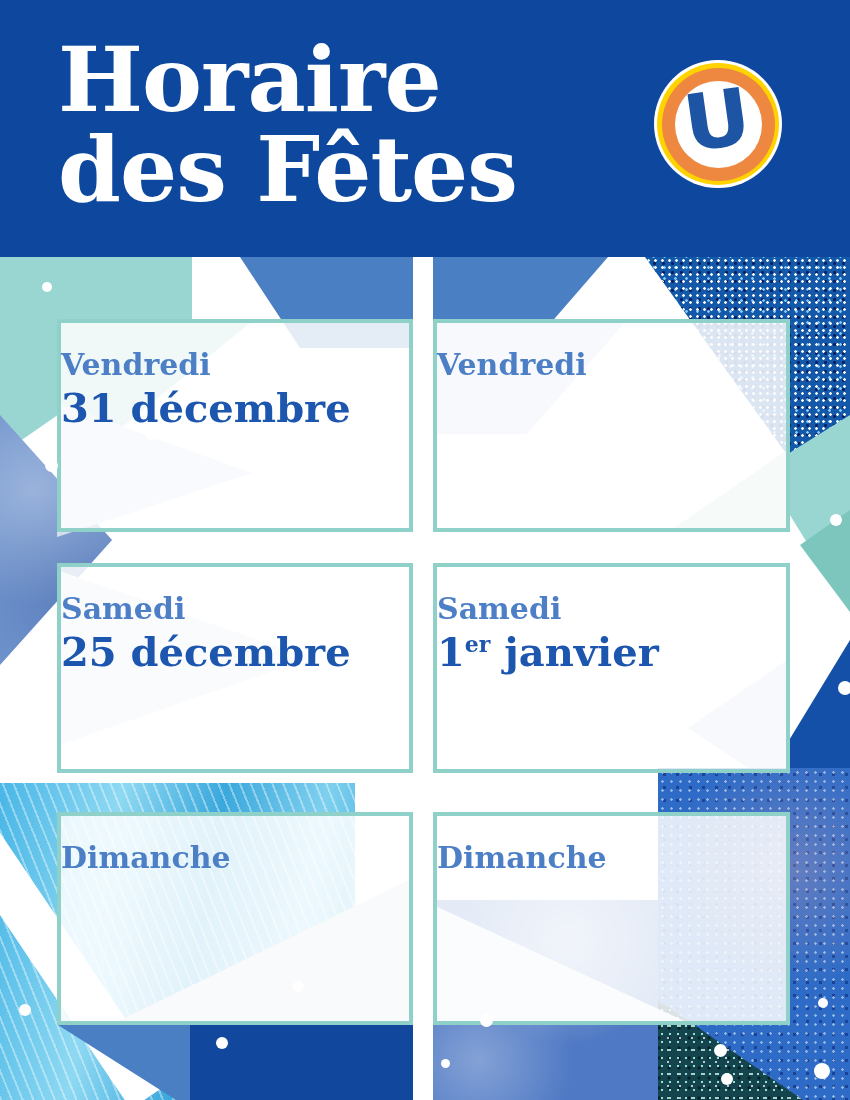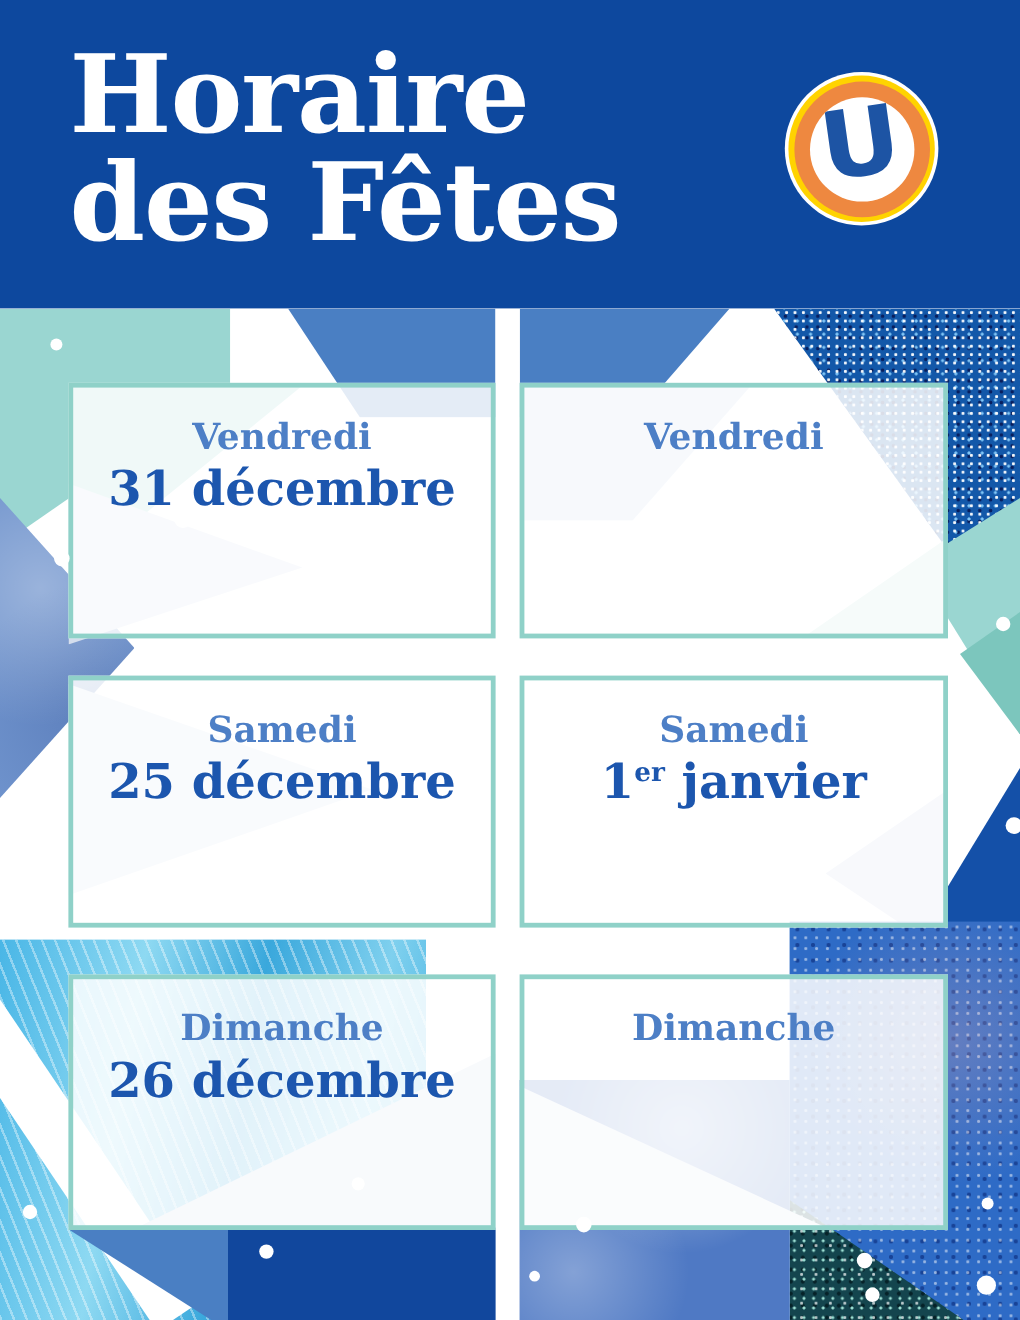--- a/index.html
+++ b/index.html
@@ -48,21 +48,21 @@
   .watercolorB{background-color:#4f79c4;background-image:
      radial-gradient(circle at 60% 20%, rgba(255,255,255,.45), transparent 50%),
      radial-gradient(circle at 20% 80%, rgba(255,255,255,.3), transparent 40%);}
   .powder{background-color:#2e6bc6;background-image:
      radial-gradient(circle at 70% 30%, rgba(225,170,180,.3), transparent 45%),
      radial-gradient(rgba(255,255,255,.5) 1px, transparent 1.5px),
      radial-gradient(rgba(10,40,120,.6) 1.5px, transparent 2px);
      background-size:100% 100%,9px 9px,13px 13px;}
   
   .card{position:absolute;z-index:2;background:rgba(255,255,255,.85);
-        border:4px solid var(--card_border,#8fd1c8);box-sizing:border-box;text-align:center;}
+        border:4px solid var(--card_border,#8fd1c8);box-sizing:border-box;text-align:left;}
   .card .day{margin-top:24px;font-weight:bold;font-size:30px;color:var(--day_text,#4d7fc6);}
   .card .date{margin-top:2px;font-weight:bold;font-size:40px;color:var(--date_text,#1c56ae);}
   .card sup{font-size:.55em;vertical-align:super;}
   .c0{left:57px;top:319px;width:356px;height:213px;}
   .c1{left:433px;top:319px;width:357px;height:213px;}
   .c2{left:57px;top:563px;width:356px;height:210px;}
   .c3{left:433px;top:563px;width:357px;height:210px;}
   .c4{left:57px;top:812px;width:356px;height:213px;}
   .c5{left:433px;top:812px;width:357px;height:213px;}
   
@@ -125,21 +125,20 @@
   <div class="card c2">
     <div class="day">Samedi</div>
     <div class="date"><span>25 décembre</span><sup></sup><span></span></div>
   </div>
   <div class="card c3">
     <div class="day">Samedi</div>
     <div class="date"><span>1</span><sup>er</sup><span> janvier</span></div>
   </div>
   <div class="card c4">
     <div class="day">Dimanche</div>
-    <div class="date"><span>26 décembre</span><sup></sup><span></span></div>
   </div>
   <div class="card c5">
     <div class="day">Dimanche</div>
   </div>
 
   <div id="dots">
       <div class="dot" style="left: 42px; top: 282px; width: 10px; height: 10px;"></div>
       <div class="dot" style="left: 44.5px; top: 458.5px; width: 13px; height: 13px;"></div>
       <div class="dot" style="left: 144.5px; top: 424.5px; width: 15px; height: 15px;"></div>
       <div class="dot" style="left: 838px; top: 681px; width: 14px; height: 14px;"></div>

